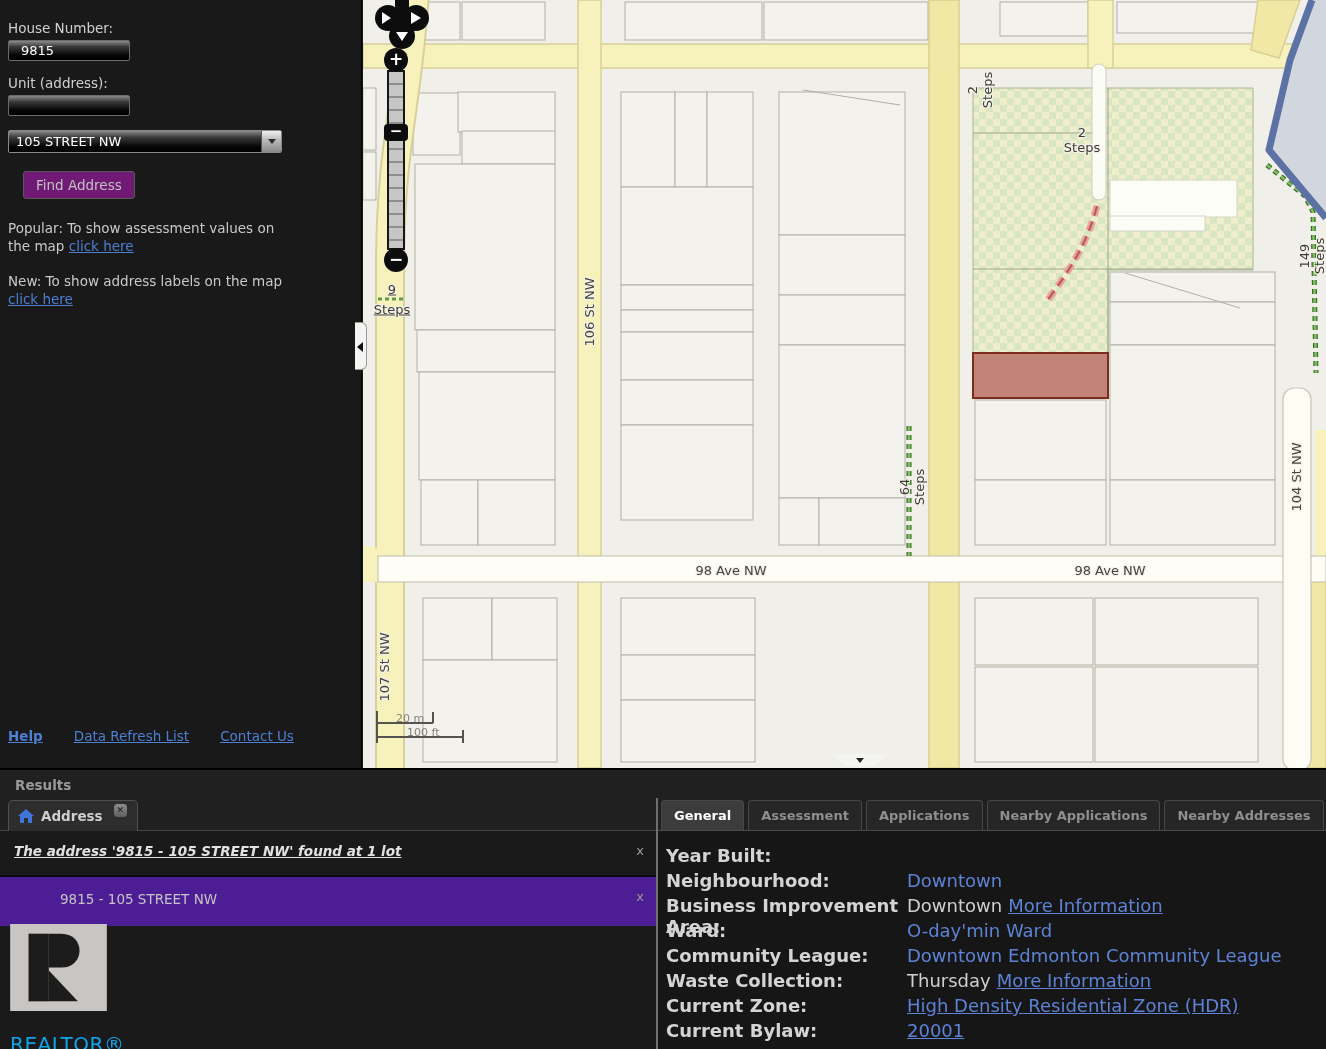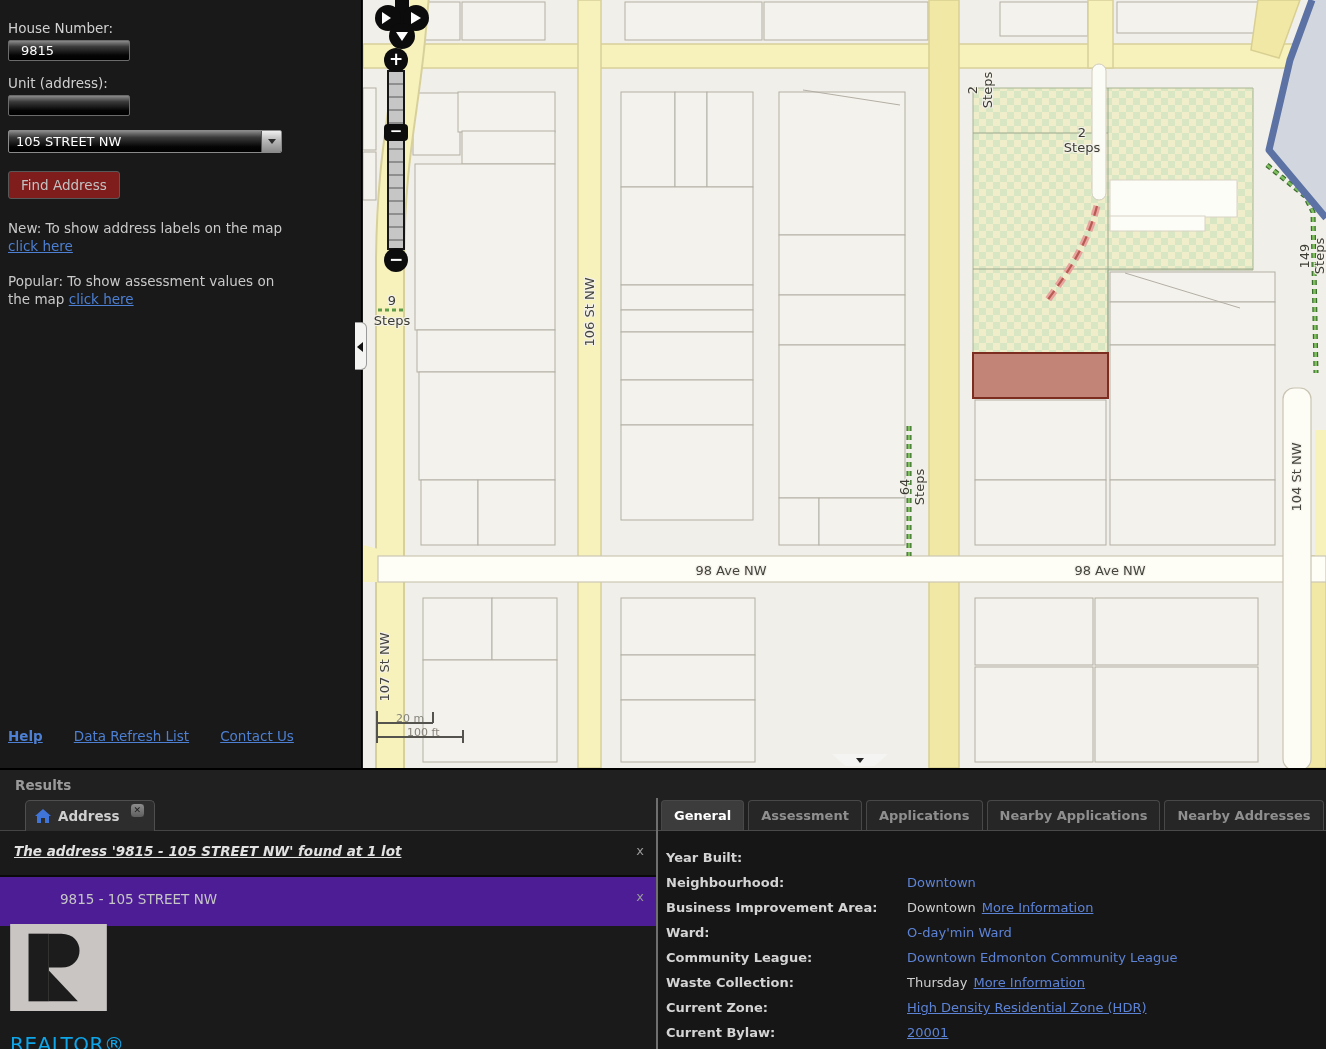--- a/index.html
+++ b/index.html
@@ -8,21 +8,21 @@
   
   .sidebar { position:absolute; left:0; top:0; width:362px; height:768px; background:#191919; border-right:1px solid #000; }
   .form { padding:20px 0 0 8px; }
   .flabel { display:block; color:#d0d0d0; font-size:13.5px; margin-bottom:4px; }
   .tinput { display:block; width:122px; height:21px; background:linear-gradient(180deg,#8a8a8a 0,#3a3a3a 30%,#050505 75%,#000 100%); border:1px solid #6b6b6b; border-radius:2px; color:#fff; font-size:13px; padding:2px 12px; font-family:"DejaVu Sans",sans-serif; }
   .gap { height:14px; }
   .selectbox { display:flex; width:274px; height:23px; background:linear-gradient(180deg,#8a8a8a 0,#3a3a3a 30%,#050505 75%,#000 100%); border:1px solid #8a8a8a; border-radius:2px; overflow:hidden; }
   .select-value { flex:1; color:#fff; font-size:13px; padding:3px 7px; white-space:nowrap; }
   .select-btn { width:20px; background:linear-gradient(180deg,#f0f0f0 0,#b8b8b8 45%,#8a8a8a 100%); border-left:1px solid #555; display:grid; place-items:center; cursor:pointer; }
   .select-btn .chev { width:0; height:0; border-left:4px solid transparent; border-right:4px solid transparent; border-top:5px solid #2b2b2b; }
-  .findbtn { margin-top:18px; display:inline-block; background:#7f1d1d; border:1px solid #585858; border-radius:3px; color:#c2c2c2; font-size:13.5px; padding:5px 12px; cursor:pointer; font-family:"DejaVu Sans",sans-serif; }
+  .findbtn { margin-top:18px; display:inline-block; background:#701a75; border:1px solid #585858; border-radius:3px; color:#c2c2c2; font-size:13.5px; padding:5px 12px; cursor:pointer; font-family:"DejaVu Sans",sans-serif;margin-left:15px; }
   .para { margin-top:20px; width:286px; color:#c9c9c9; font-size:13.5px; line-height:18px; }
   .para + .para { margin-top:17px; }
   a.blue, .blue { color:#4d7fd2; text-decoration:underline; cursor:pointer; }
   .sidebar-footer { position:absolute; left:8px; top:728px; display:flex; align-items:baseline; font-size:13.5px; }
   .sidebar-footer .fl { color:#4d7fd2; text-decoration:underline; cursor:pointer; }
   .sidebar-footer .fl.bold { font-weight:bold; }
   .sidebar-footer .fl + .fl { margin-left:31px; }
 
   
   .map { position:absolute; left:363px; top:0; width:963px; height:768px; background:#f1efe9; overflow:hidden; }
@@ -42,41 +42,41 @@
 
   .handle-left { position:absolute; left:355px; top:322px; width:12px; height:48px; background:#f4f4f2; border:1px solid #9a9a9a; border-left:none; border-radius:0 6px 6px 0; cursor:pointer; z-index:5; }
   .handle-left .tri { position:absolute; left:2px; top:19px; width:0; height:0; border-top:5px solid transparent; border-bottom:5px solid transparent; border-right:6px solid #111; }
   .handle-bottom { position:absolute; left:832px; top:754px; width:56px; height:12px; background:#f4f4f2; clip-path:polygon(0 0,100% 0,76% 100%,24% 100%); cursor:pointer; z-index:5; }
   .handle-bottom .tri { position:absolute; left:24px; top:4px; width:0; height:0; border-left:4px solid transparent; border-right:4px solid transparent; border-top:5px solid #222; }
 
   
   .results { position:absolute; left:0; top:768px; width:1326px; height:281px; background:#202020; border-top:2px solid #000; }
   .results-title { position:absolute; left:15px; top:7px; color:#9a9a9a; font-weight:bold; font-size:13.5px; }
   .tabline { position:absolute; left:0; top:60px; width:1326px; height:1px; background:#454545; }
-  .addr-tab { position:absolute; left:8px; top:30px; height:31px; background:#2d2d2d; border:1px solid #4f4f4f; border-bottom:none; border-radius:5px 5px 0 0; display:flex; align-items:center; padding:0 9px; cursor:pointer;margin-left:17px; }
+  .addr-tab { position:absolute; left:8px; top:30px; height:31px; background:#2d2d2d; border:1px solid #4f4f4f; border-bottom:none; border-radius:5px 5px 0 0; display:flex; align-items:center; padding:0 9px; cursor:pointer; }
   .addr-tab .tlabel { color:#cfcfcf; font-weight:bold; font-size:13.5px; margin-left:7px; }
   .tab-close { width:15px; height:15px; margin-left:10px; margin-top:-12px; background:linear-gradient(180deg,#8d8d8d,#5e5e5e); border:1px solid #2e2e2e; border-radius:4px; color:#1c1c1c; font-size:9px; line-height:13px; text-align:center; cursor:pointer; }
 
   .left-results { position:absolute; left:0; top:61px; width:656px; height:220px; background:#1a1a1a; }
   .found-row { position:relative; height:46px; border-bottom:2px solid #0a0a0a; }
   .found-row .txt { position:absolute; left:14px; top:12px; color:#e2e2e2; font-weight:bold; font-size:13.5px; text-decoration:underline; cursor:pointer;font-style:italic; }
   .row-x { position:absolute; right:12px; top:12px; color:#9a9a9a; font-size:13px; cursor:pointer; }
   .addr-row { position:relative; height:49px; background:#4c1d95; }
   .addr-row .txt { position:absolute; left:60px; top:14px; color:#c6c6c6; font-size:13.5px; cursor:pointer; }
   .logo { position:absolute; left:10px; top:93px; width:120px; }
   .logo-caption { color:#0ea5e9; font-size:20px; letter-spacing:0.5px; margin-top:17px; }
 
   .panel-divider { position:absolute; left:656px; top:28px; width:2px; height:253px; background:#6f6f6f; }
 
   .right-panel { position:absolute; left:658px; top:30px; width:668px; height:251px; }
   .rtabs { display:flex; gap:4px; padding-left:3px; height:31px; border-bottom:1px solid #4a4a4a; }
   .rtab { height:30px; padding:0 12px; background:#262626; border:1px solid #484848; border-bottom:none; border-radius:4px 4px 0 0; color:#8f8f8f; font-weight:bold; font-size:13px; line-height:29px; cursor:pointer; white-space:nowrap; }
   .rtab.active { background:#3c3c3c; color:#fff; }
   .details { padding:14px 0 0 8px; background:#161616; height:220px; }
-  .drow { display:flex; height:25px; align-items:center; font-size:13px; }
+  .drow { display:flex; height:25px; font-size:18px; }
   .dlabel { width:241px; color:#d4d4d4; font-weight:bold; }
   .plain { color:#cfcfcf; }
   .lnk { color:#5d83d6; cursor:pointer; }
   .lnku { color:#5d83d6; text-decoration:underline; cursor:pointer; }
   .sp { width:6px; display:inline-block; }
 </style>
 </head>
 <body>
 
 <div class="sidebar">
@@ -87,22 +87,22 @@
     <label class="flabel">Unit (address):</label>
     <input class="tinput" value="" style="">
     <div class="gap"></div>
     <div class="selectbox">
       <div class="select-value">105 STREET NW</div>
       <div class="select-btn">
           <span class="chev"></span>
         </div>
     </div>
     <button class="findbtn">Find Address</button>
+    <p class="para"><span>Popular: To show assessment values on the map </span><span class="blue">click here</span></p>
     <p class="para"><span>New: To show address labels on the map </span><span class="blue">click here</span></p>
-    <p class="para"><span>Popular: To show assessment values on the map </span><span class="blue">click here</span></p>
   </div>
   <div class="sidebar-footer">
     <span class="fl bold">Help</span>
     <span class="fl">Data Refresh List</span>
     <span class="fl">Contact Us</span>
   </div>
 </div>
 
 <div class="map">
   <svg class="base" width="963" height="768" viewBox="0 0 963 768">
@@ -224,21 +224,21 @@
         <path d="M100,730 V743"></path>
     </g>
   </svg>
 
   <div class="maplabel rot" style="left:226px; top:312px;">106 St NW</div>
   <div class="maplabel rot" style="left:21px; top:667px;">107 St NW</div>
   <div class="maplabel" style="left:368px; top:570px;">98 Ave NW</div>
   <div class="maplabel" style="left:747px; top:570px;">98 Ave NW</div>
   <div class="maplabel rot" style="left:933px; top:477px;">104 St NW</div>
 
-  <div class="maplabel" style="left:29px; top:310px;">
+  <div class="maplabel" style="left:29px; top:299px;text-decoration:underline;">
     <div class="steps2"><span>9</span>
     <div class="greendash"></div>
     <span>Steps</span></div>
   </div>
   <div class="maplabel rot" style="left:617px; top:90px;">
     <div class="steps2">
         <div>2</div>
         <div>Steps</div>
       </div>
   </div>

